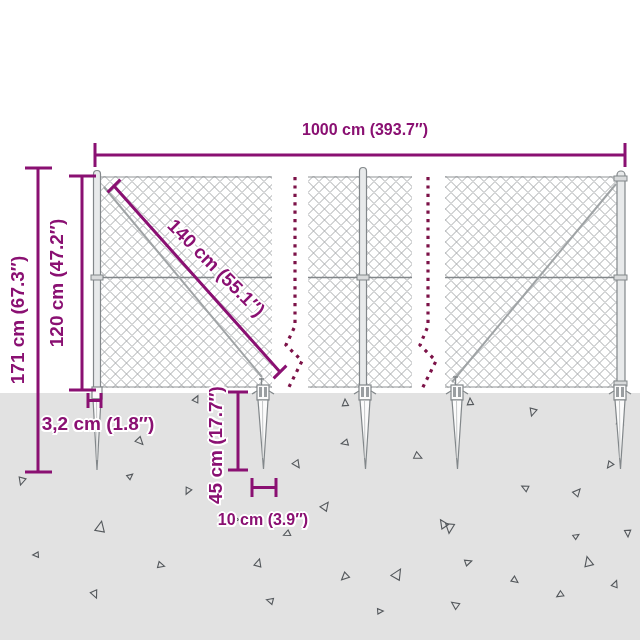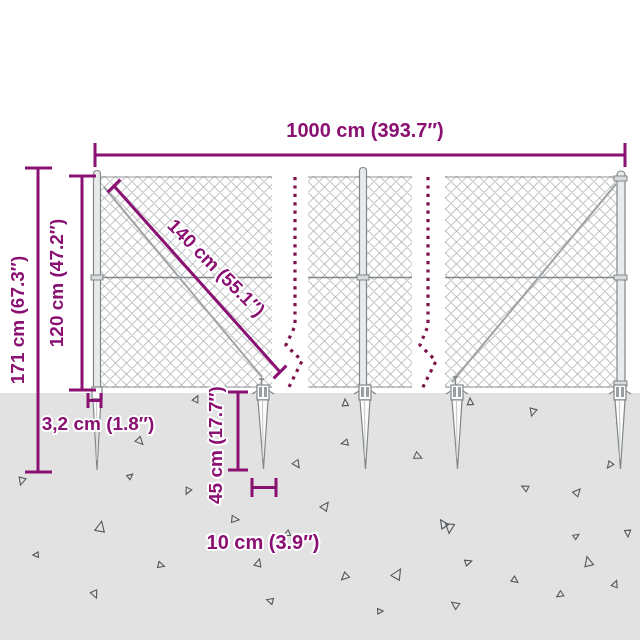--- a/index.html
+++ b/index.html
@@ -160,20 +160,20 @@
       <path class="dim" d="M95,155 H625 M95,143 V167 M625,143 V167"></path>
       <path class="dim" d="M38,168 V472 M25,168 H52 M25,472 H52"></path>
       <path class="dim" d="M82,176 V390 M69,176 H96 M69,390 H96"></path>
       <path class="dim" d="M114,186 L280,372 M107.6,192.4 L120.4,179.6 M273.6,378.4 L286.4,365.6"></path>
       <path class="dim" d="M88,393 V408 M101,393 V408 M88,400.5 H101"></path>
       <path class="dim" d="M238,392 V470 M228,392 H248 M228,470 H248"></path>
       <path class="dim" d="M252,478 V497 M276,478 V497 M252,487.5 H276"></path>
     </g>
   </svg>
 
-  <div class="dim-label" style="left:365px;top:130px;font-size:20px">1000 cm (393.7″)</div>
+  <div class="dim-label" style="left:365px;top:130px;font-size:16px">1000 cm (393.7″)</div>
   <div class="dim-label rot-neg90" style="left:18px;top:320px">171 cm (67.3″)</div>
   <div class="dim-label rot-neg90" style="left:57px;top:283px">120 cm (47.2″)</div>
   <div class="dim-label rot-45" style="left:216px;top:268px">140 cm (55.1″)</div>
   <div class="dim-label" style="left:98px;top:424px">3,2 cm (1.8″)</div>
   <div class="dim-label rot-neg90" style="left:216px;top:445px">45 cm (17.7″)</div>
-  <div class="dim-label" style="left:263px;top:542px;font-size:20px">10 cm (3.9″)</div>
+  <div class="dim-label" style="left:263px;top:520px;font-size:16px">10 cm (3.9″)</div>
 </div>
 
 </body></html>

